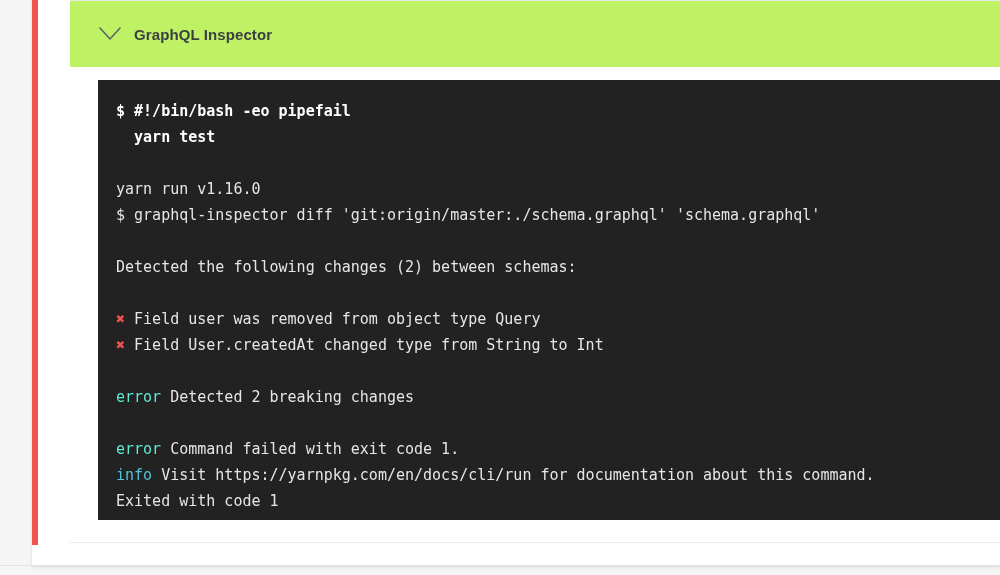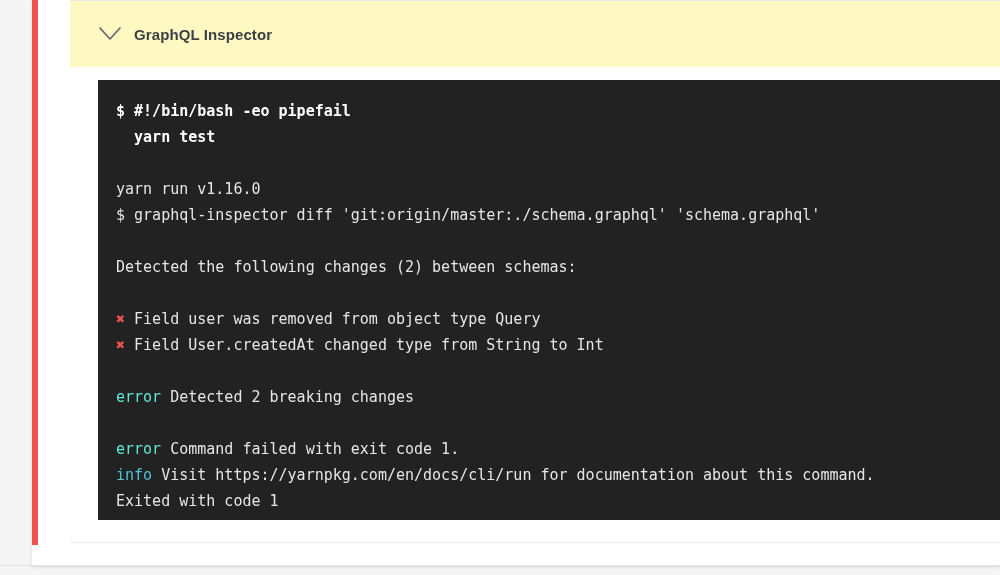--- a/index.html
+++ b/index.html
@@ -58,21 +58,21 @@
 
   
   .step-header {
     position: absolute;
     left: 38px;
     top: 1px;
     right: 0;
     height: 66px;
     display: flex;
     align-items: center;
-    background: #fef9c3;
+    background: #bef264;
     cursor: pointer;
   }
   .chevron-btn {
     width: 30px;
     height: 30px;
     margin-left: 25px;
     display: flex;
     align-items: center;
     justify-content: center;
     flex: none;

